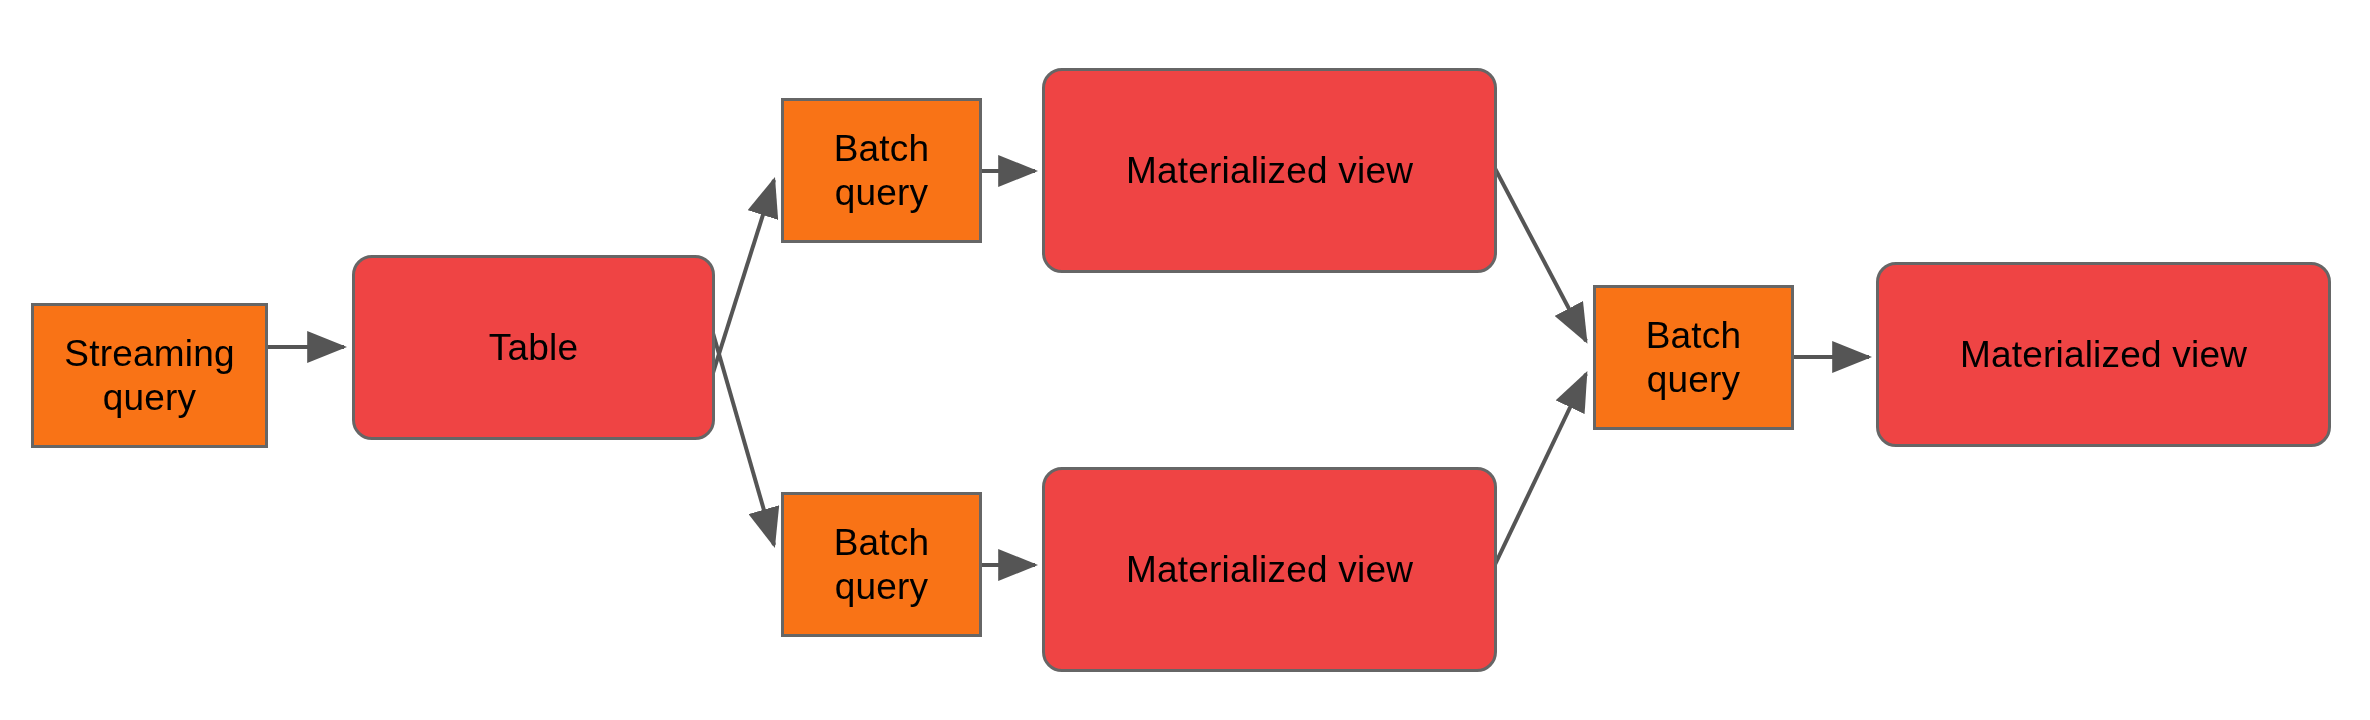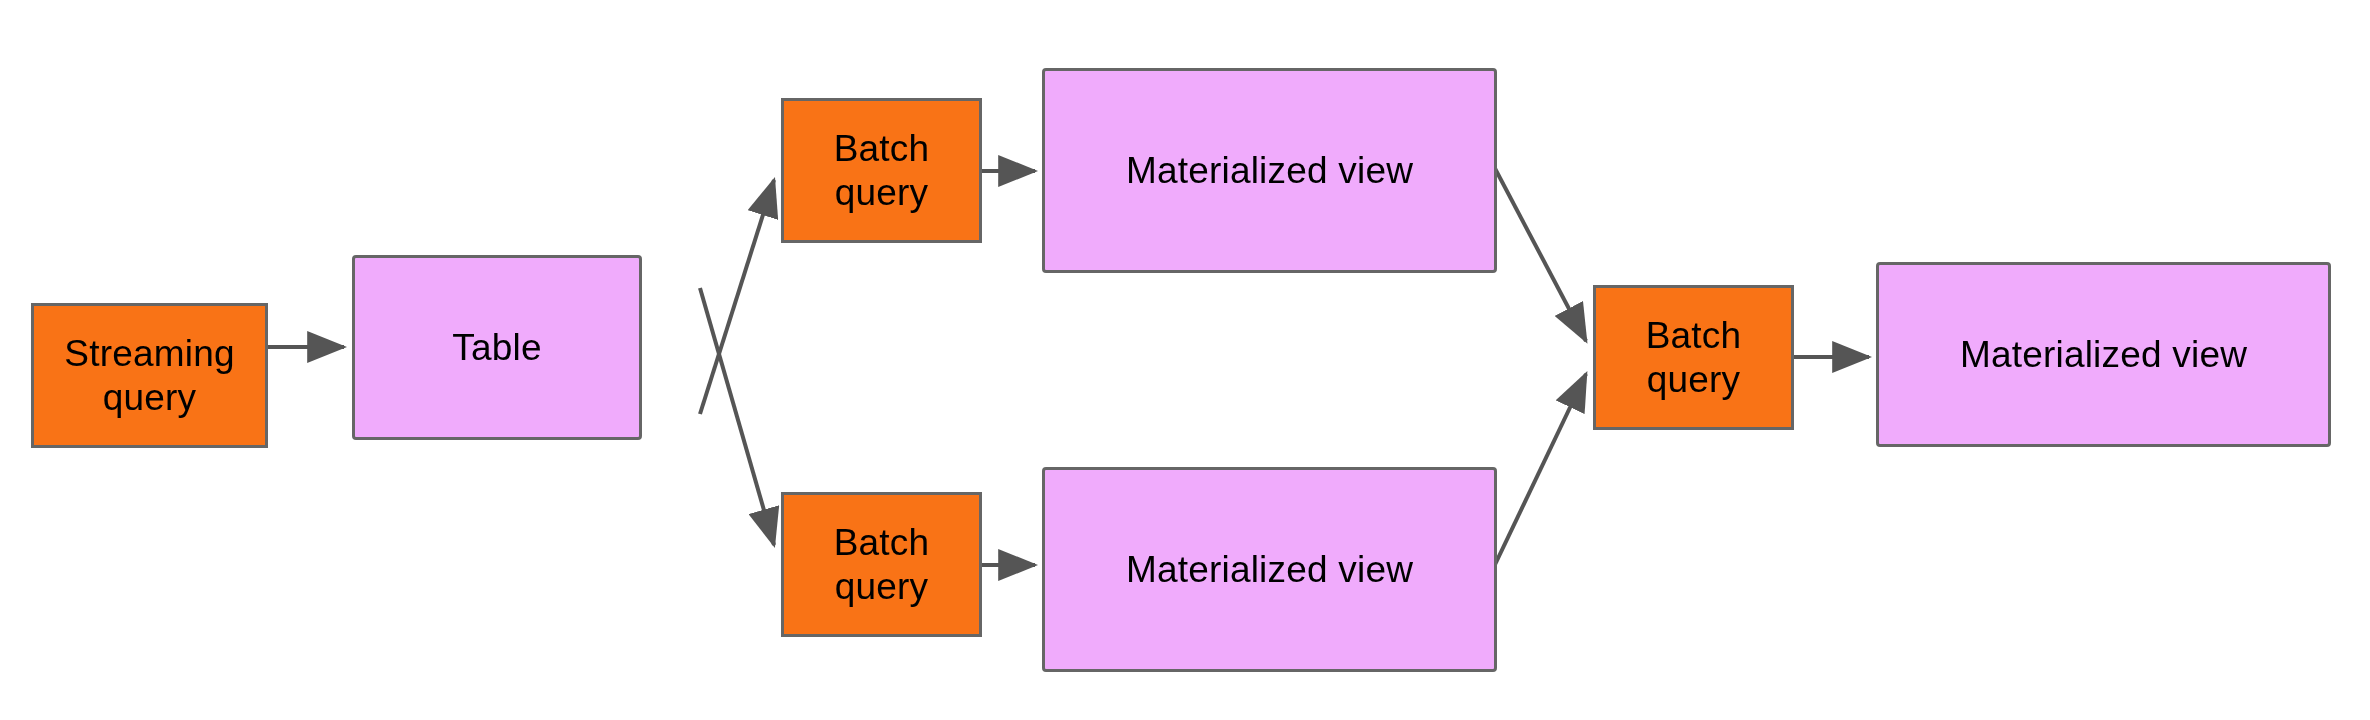--- a/index.html
+++ b/index.html
@@ -40,23 +40,23 @@
     letter-spacing: 0.2px;
     white-space: pre-line;
     z-index: 2;
   }
   .node-process {
     background: #f97316;
     border: 3px solid #666666;
     border-radius: 0;
   }
   .node-store {
-    background: #f0abfc;
+    background: #ef4444;
     border: 3px solid #666666;
-    border-radius: 4px;
+    border-radius: 20px;
   }
   .node-label {
     display: block;
     width: 100%;
     padding: 0 6px;
     box-sizing: border-box;
   }
 </style>
 </head>
 <body>
@@ -85,21 +85,21 @@
     <line x1="1480" y1="596" x2="1586" y2="374" stroke="#555555" stroke-width="4" marker-end="url(#arrowhead)"></line>
 
     <line x1="1794" y1="357" x2="1869" y2="357" stroke="#555555" stroke-width="4" marker-end="url(#arrowhead)"></line>
   </svg>
 
   <div class="node node-process" style="left:31px; top:275px; width:237px; height:145px;margin-top:28px;">
     <span class="node-label">Streaming
 query</span>
   </div>
 
-  <div class="node node-store" style="left:352px; top:255px; width:290px; height:185px;">
+  <div class="node node-store" style="left:352px; top:255px; width:363px; height:185px;">
     <span class="node-label">Table</span>
   </div>
 
   <div class="node node-process" style="left:781px; top:98px; width:201px; height:145px;">
     <span class="node-label">Batch
 query</span>
   </div>
 
   <div class="node node-store" style="left:1042px; top:68px; width:455px; height:205px;">
     <span class="node-label">Materialized view</span>

